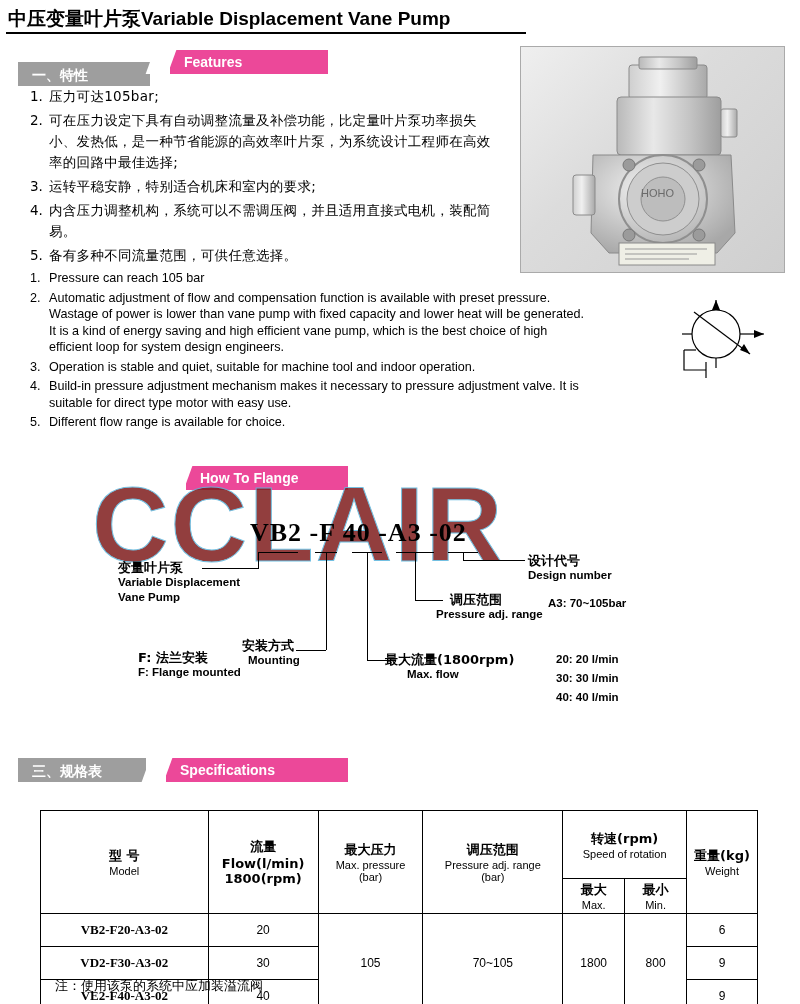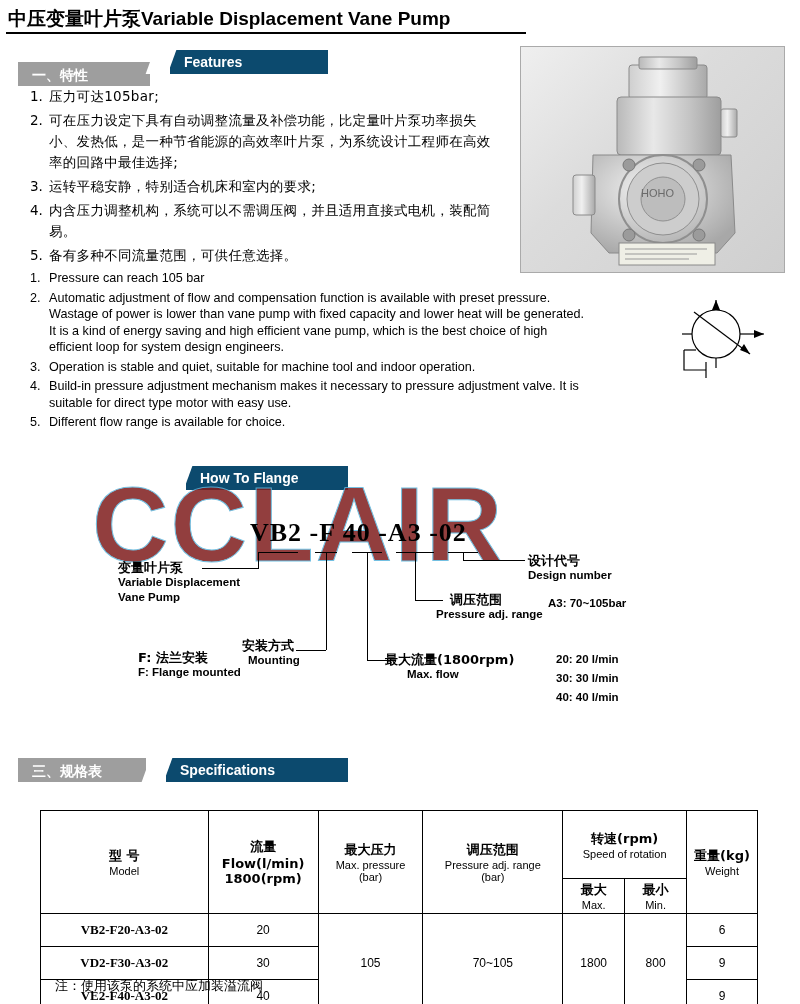--- a/index.html
+++ b/index.html
@@ -38,21 +38,21 @@
     line-height:22px;
     white-space:nowrap;
   }
   .sec-head .slash {
     position:absolute; top:0; height:24px; width:22px;
     background:#fff;
     transform: skewX(-20deg);
   }
   .sec-head .en-box {
     position:absolute; top:0; height:24px;
-    background:#0c4a6e; color:#fff;
+    background:#ec4899; color:#fff;
     font-size:14px; font-weight:bold;
     line-height:24px;
     padding:0 12px 0 14px;
     white-space:nowrap;
   }
 
   
   .list { position:absolute; }
   .list .li { display:flex; margin-bottom:3px; }
   .list .num { width:19px; flex:0 0 19px; text-align:left; }

